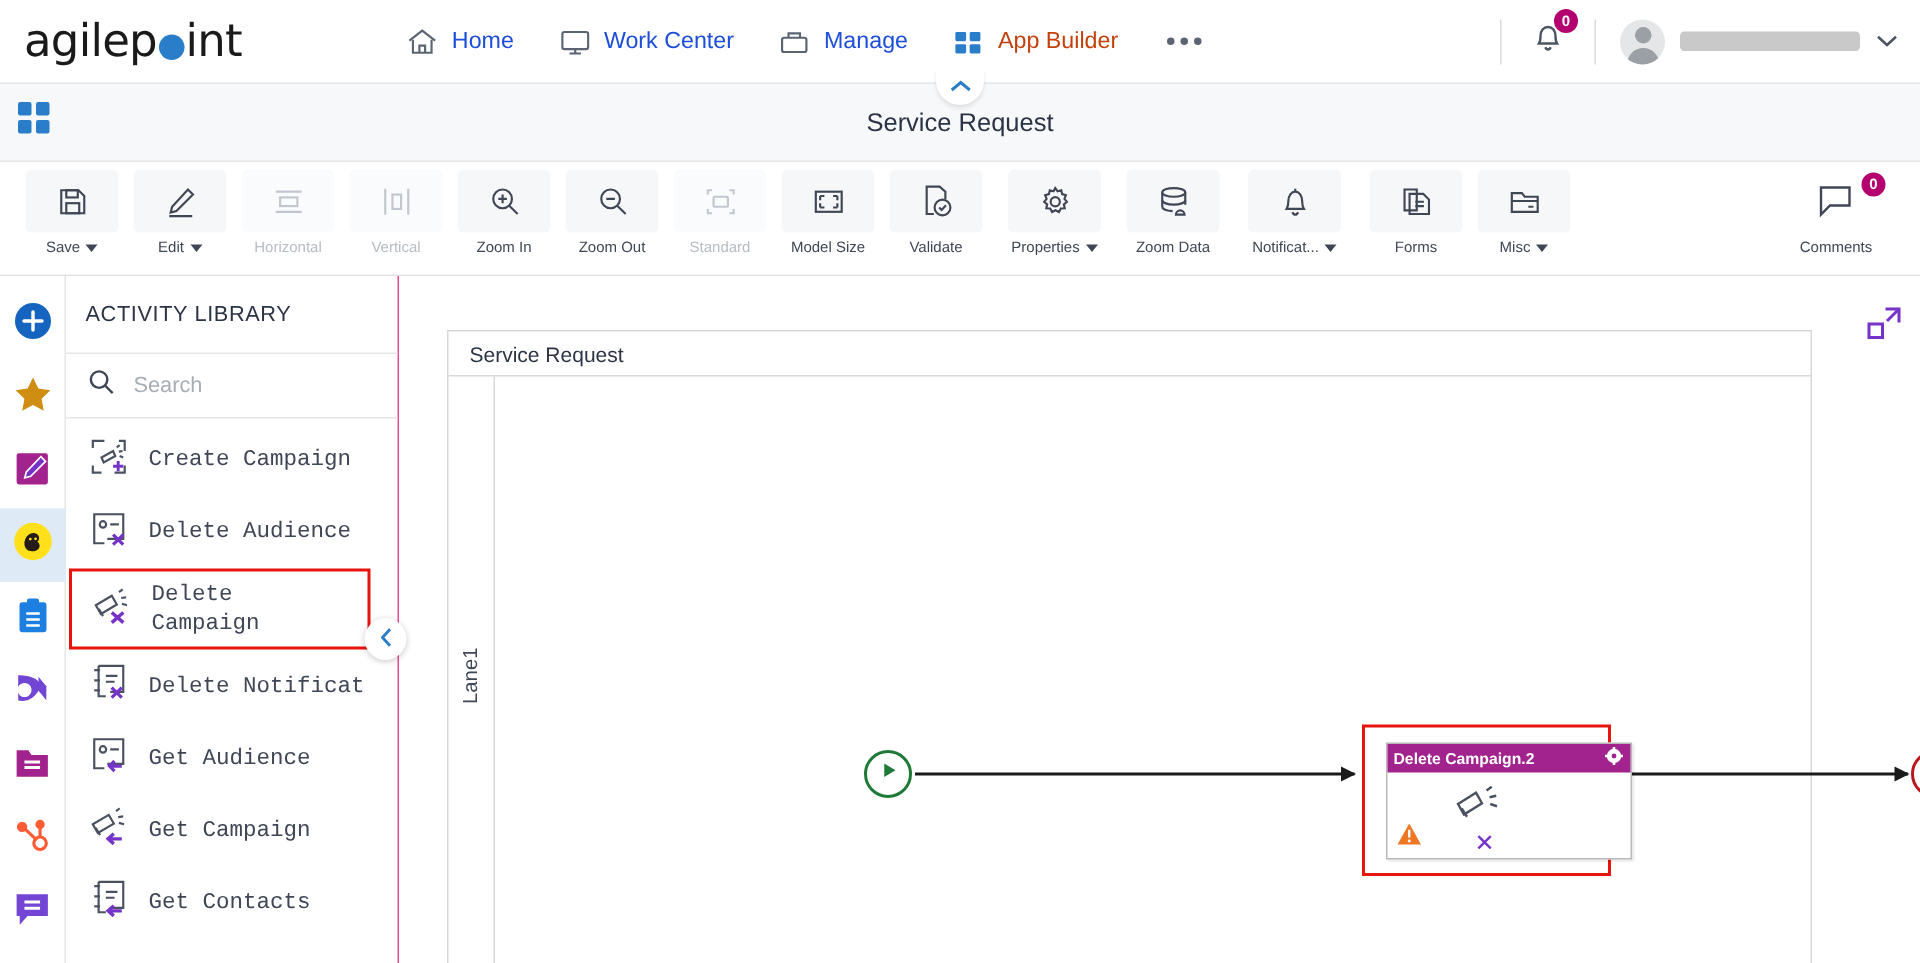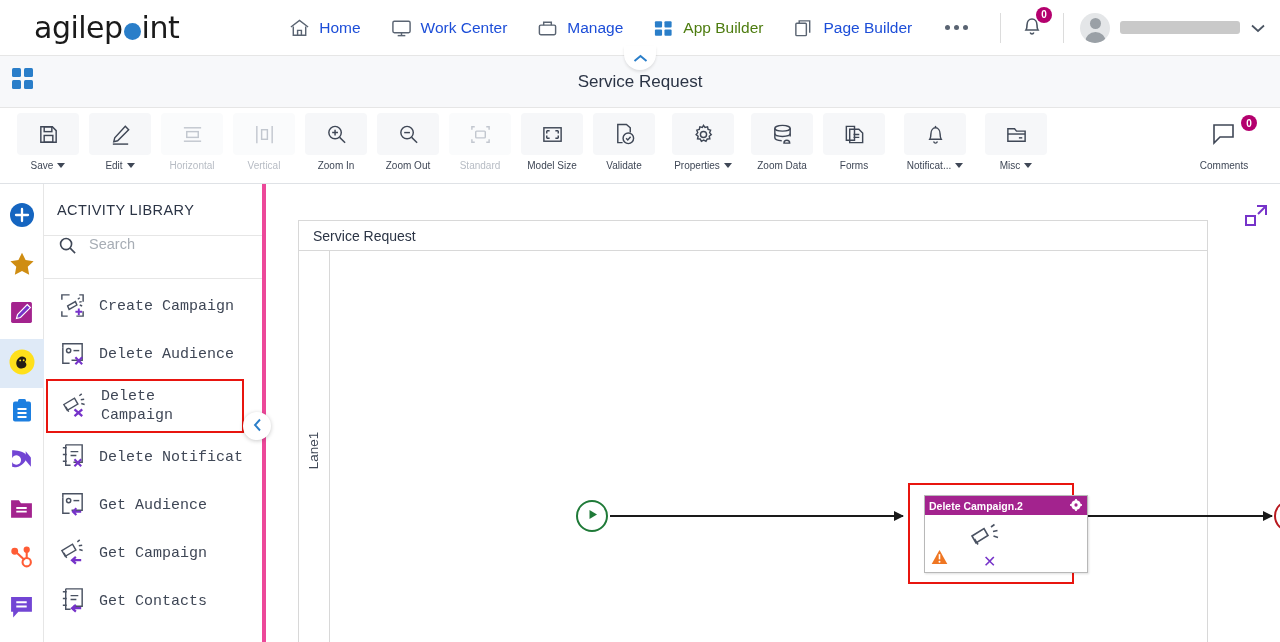--- a/index.html
+++ b/index.html
@@ -11,34 +11,34 @@
     color: #333;
   }
 
   
   .topnav {
     position: absolute; left: 0; top: 0; width: 1280px; height: 56px;
     background: #ffffff; display: flex; align-items: center;
     border-bottom: 1px solid #e6e6e6;
   }
   .logo {
-    margin-left: 34px; font-size: 30px; letter-spacing: -0.5px;
+    margin-left: 16px; font-size: 30px; letter-spacing: -0.5px;
     font-family: "DejaVu Sans", sans-serif; font-weight: 400;
     color: #1a1a1a; display: flex; align-items: center;
   }
   .logo .dot {
     display: inline-block; width: 17px; height: 17px; border-radius: 50%;
     background: #2a7ec9; margin: 0 1px; position: relative; top: 4px;
   }
   .navitems { display: flex; align-items: center; margin-left: 95px; gap: 0px; }
   .navitem {
     display: flex; align-items: center; gap: 9px; padding: 6px 15px;
     font-size: 15.5px; color: #1d4ed8; cursor: pointer; white-space: nowrap;
   }
-  .navitem.active { color: #4d7c0f; text-align: right; }
+  .navitem.active { color: #c2410c; text-align: right; }
   .navitem svg { display: block; }
   .nav-dots { display:flex; gap:4px; padding: 6px 18px; cursor:pointer; }
   .nav-dots i { width:5px; height:5px; border-radius:50%; background:#5a6472; display:block; }
   .nav-sep { width:1px; height:30px; background:#dcdcdc; margin:0 6px; }
   .bell-wrap { position: relative; padding: 4px 12px; cursor: pointer; }
   .badge {
     position: absolute; border-radius: 50%; background: #b4006e; color: #fff;
     font-size: 10px; font-weight: bold; display: flex; align-items: center;
     justify-content: center; width: 16px; height: 16px;
   }
@@ -105,29 +105,29 @@
   }
   .rail-item {
     width: 44px; height: 49px; display: flex; align-items: center;
     justify-content: center; cursor: pointer;
   }
   .rail-item.selected { background: #dfeaf7; }
 
   
   .panel {
     position: absolute; left: 44px; top: 184px; width: 222px; height: 458px;
-    background: #fff; border-right: 4px solid #ec4899;
+    background: #fff; border-right: 1px solid #ec4899;
   }
   .panel-head {
     height: 52px; display: flex; align-items: center; padding-left: 13px;
     font-size: 14.5px; letter-spacing: 0.4px; color: #2b3445;
     border-bottom: 1px solid #e6e6e6;
   }
   .search-row {
-    height: 43px; display: flex; align-items: flex-start; gap: 12px;
+    height: 43px; display: flex; align-items: center; gap: 12px;
     padding-left: 14px; border-bottom: 1px solid #e6e6e6;
   }
   .search-row input {
     border: none; outline: none; font-size: 14.5px; color: #333;
     font-family: "Liberation Sans", sans-serif; width: 150px; background: transparent;
   }
   .search-row input::placeholder { color: #a7adb5; }
   .act-list { padding-top: 4px; }
   .act {
     display: flex; align-items: center; gap: 12px; padding: 6px 10px 6px 14px;
@@ -250,29 +250,20 @@
     <div class="navitem active">
       <span>
         <svg width="21" height="20" viewBox="0 0 22 20" fill="#2a7ec9">
           <rect x="2" y="3" width="7.5" height="6.5" rx="1"></rect>
             <rect x="12" y="3" width="7.5" height="6.5" rx="1"></rect>
           <rect x="2" y="11.5" width="7.5" height="6.5" rx="1"></rect>
             <rect x="12" y="11.5" width="7.5" height="6.5" rx="1"></rect>
         </svg>
       </span>
       <span>App Builder</span>
-    </div>
-    <div class="navitem">
-      <span>
-        <svg width="21" height="20" viewBox="0 0 22 20" fill="none" stroke="#5a6472" stroke-width="1.5">
-          <rect x="3" y="5" width="11" height="13" rx="1"></rect>
-            <path d="M6.5 5 V2.5 H17.5 V15"></path>
-        </svg>
-      </span>
-      <span>Page Builder</span>
     </div>
     <div class="nav-dots">
       <i></i>
       <i></i>
       <i></i>
     </div>
   </div>
 
   <div class="tb-spacer"></div>
   <div class="nav-sep"></div>
@@ -459,44 +450,44 @@
         <path d="M4 11 v4.5 c0 1.6 3.2 2.8 7.2 3"></path>
           <path d="M20 11 v3"></path>
         <path d="M13.5 21 a3 3 0 0 1 6 0 Z"></path>
       </svg>
     </div>
     <div class="lb">
         <span>Zoom Data</span>
       </div>
   </div>
 
+  <div class="tb" style="width:86px">
+    <div class="ic">
+      <svg width="23" height="23" viewBox="0 0 24 24" fill="none" stroke="currentColor" stroke-width="1.5">
+        <path d="M6 17 C6 17 7.2 15.2 7.2 11.5 C7.2 7.8 9.3 5 12 5 C14.7 5 16.8 7.8 16.8 11.5 C16.8 15.2 18 17 18 17 Z"></path>
+        <path d="M10 19.3 C10.5 20.5 11.2 21 12 21 C12.8 21 13.5 20.5 14 19.3"></path>
+          <path d="M12 3 V5"></path>
+      </svg>
+    </div>
+    <div class="lb">
+        <span>Notificat...</span>
+        <span class="caret"></span>
+      </div>
+  </div>
+
   <div class="tb">
     <div class="ic">
       <svg width="23" height="23" viewBox="0 0 24 24" fill="none" stroke="currentColor" stroke-width="1.5">
         <path d="M3.5 3.5 H12 V18 H3.5 Z"></path>
           <path d="M7 6.5 H16.5 L20.5 10.5 V20.5 H7 Z"></path>
           <path d="M11 12 H17 M11 15 H17"></path>
       </svg>
     </div>
     <div class="lb">
         <span>Forms</span>
-      </div>
-  </div>
-
-  <div class="tb" style="width:86px">
-    <div class="ic">
-      <svg width="23" height="23" viewBox="0 0 24 24" fill="none" stroke="currentColor" stroke-width="1.5">
-        <path d="M6 17 C6 17 7.2 15.2 7.2 11.5 C7.2 7.8 9.3 5 12 5 C14.7 5 16.8 7.8 16.8 11.5 C16.8 15.2 18 17 18 17 Z"></path>
-        <path d="M10 19.3 C10.5 20.5 11.2 21 12 21 C12.8 21 13.5 20.5 14 19.3"></path>
-          <path d="M12 3 V5"></path>
-      </svg>
-    </div>
-    <div class="lb">
-        <span>Notificat...</span>
-        <span class="caret"></span>
       </div>
   </div>
 
   <div class="tb">
     <div class="ic">
       <svg width="23" height="23" viewBox="0 0 24 24" fill="none" stroke="currentColor" stroke-width="1.5">
         <path d="M3 6 H10 L12 8.5 H21 V19 H3 Z"></path>
           <path d="M3 11.5 H21"></path>
           <path d="M14.5 15.5 H18"></path>
       </svg>

